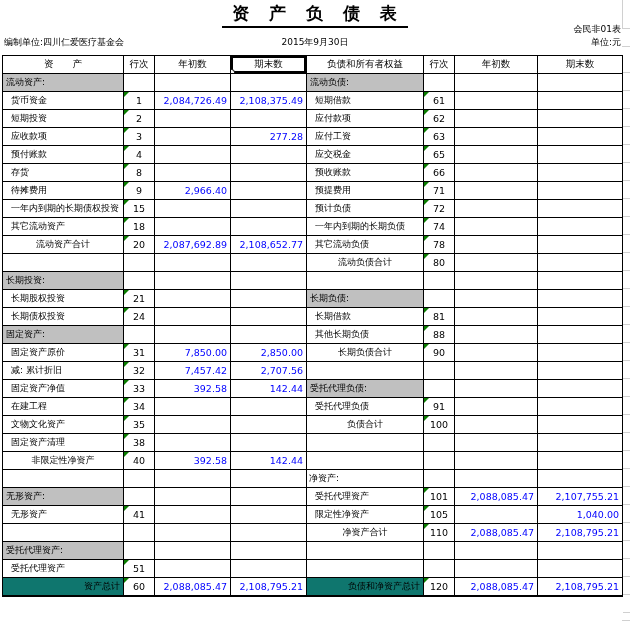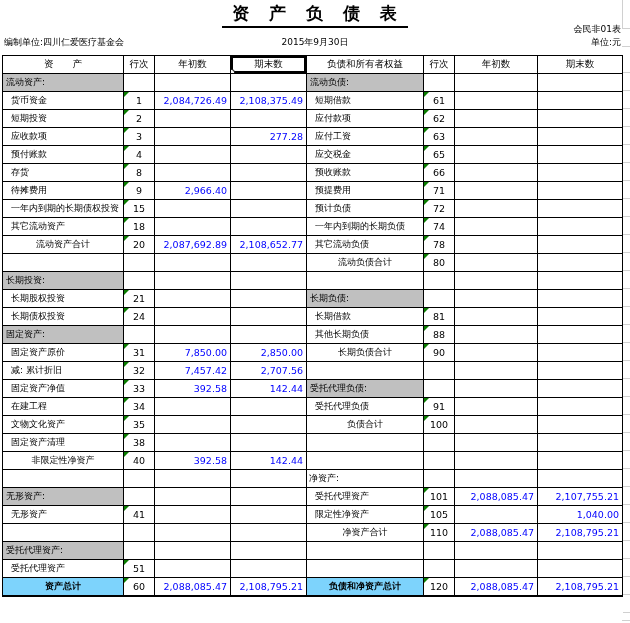--- a/index.html
+++ b/index.html
@@ -25,21 +25,21 @@
   table.bs th,table.bs td{
     border:1px solid #000;padding:0 3px;overflow:hidden;white-space:nowrap;
     font-weight:normal;height:18px;box-sizing:border-box;
   }
   table.bs thead th{font-size:9.5px;text-align:center;white-space:pre;}
   td.lbl{font-size:9px;text-align:left;}
   td.lbl.item{padding-left:8px;}
   td.lbl.section{background:#c0c0c0;padding-left:3px;}
   td.lbl.plain{padding-left:2px;}
   td.lbl.total{text-align:center;}
-  td.lbl.grand{background:#7dd3fc;text-align:center;font-weight:bold;}
+  td.lbl.grand{background:#0f766e;text-align:right;}
   td.line{font-size:9.5px;text-align:center;position:relative;}
   td.val{font-size:9.5px;text-align:right;color:#0000ff;padding-right:6px;}
   table.bs tbody tr:last-child td{border-bottom:2px solid #000;}
 
   .tri{
     position:absolute;top:0;left:0;width:0;height:0;
     border-left:5px solid #0a7d00;border-bottom:5px solid transparent;
   }
   th.sel{position:relative;box-shadow:inset 0 0 0 2px #000;}
   .handle{

